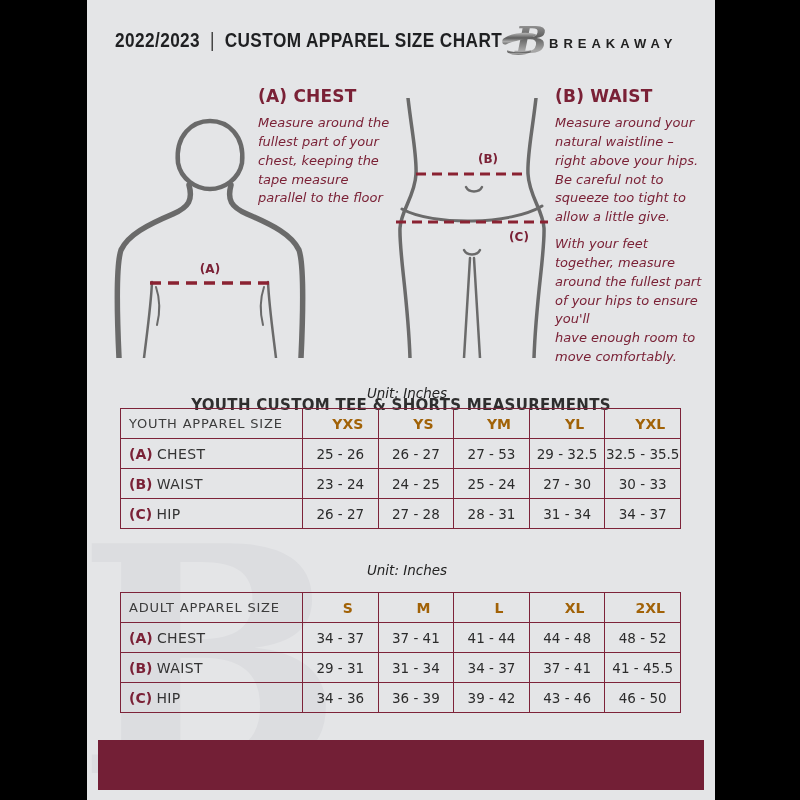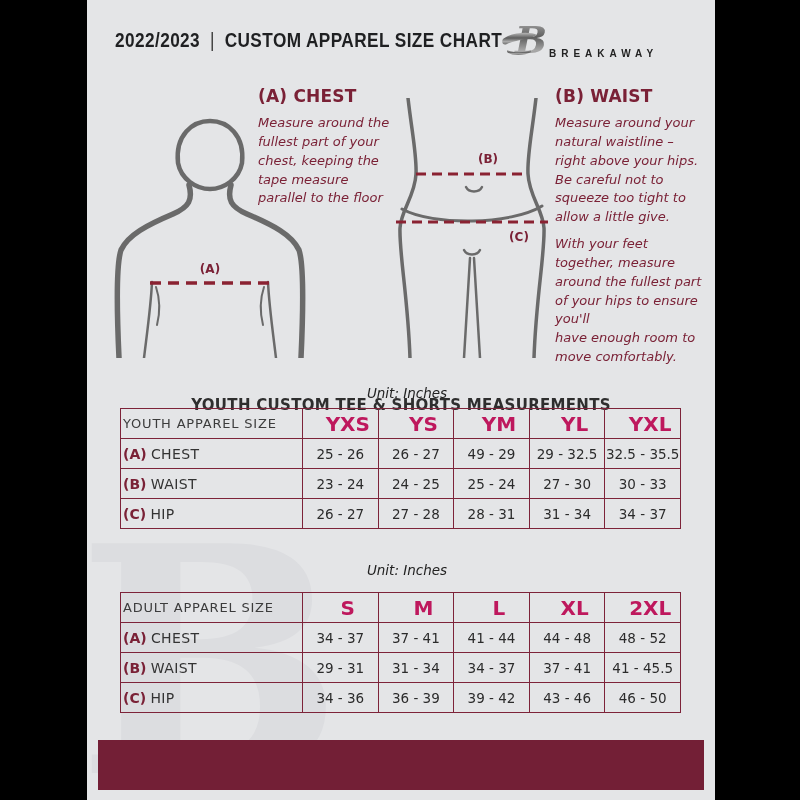--- a/index.html
+++ b/index.html
@@ -20,22 +20,22 @@
     font-family:"DejaVu Serif",serif;color:var(--watermark);z-index:0;letter-spacing:-10px;}
 
   .layer{position:absolute;inset:0;z-index:1;}
 
   
   .hdr-left{position:absolute;left:28px;top:28px;white-space:nowrap;
     font-family:"Liberation Sans",sans-serif;font-weight:bold;font-size:21px;color:#1f2022;
     transform:scaleX(0.82);transform-origin:left center;letter-spacing:0.5px;}
   .hdr-sep{display:inline-block;margin:0 12px;font-weight:normal;color:#3a3a3a;}
   .logo-svg{position:absolute;left:414px;top:17px;}
-  .brand{position:absolute;left:462px;top:48px;font-family:"Liberation Sans",sans-serif;
-    font-weight:bold;font-size:10px;letter-spacing:5px;color:#222;}
+  .brand{position:absolute;left:462px;top:36px;font-family:"Liberation Sans",sans-serif;
+    font-weight:bold;font-size:13px;letter-spacing:5px;color:#222;}
 
   
   .guide-heading{font-size:17px;font-weight:bold;color:var(--maroon);letter-spacing:0.2px;}
   .guide-text{margin-top:8px;font-size:13px;font-style:italic;color:var(--maroon);line-height:1.45;white-space:pre-line;}
   .chest-block{position:absolute;left:171px;top:86px;width:142px;}
   .waist-block{position:absolute;left:468px;top:86px;width:152px;}
   .hips-block{position:absolute;left:468px;top:227px;width:152px;}
   .torso-svg{position:absolute;left:23px;top:85px;}
   .lower-svg{position:absolute;left:301px;top:98px;}
 
@@ -43,22 +43,22 @@
   .tbl-title{position:absolute;width:100%;text-align:center;font-size:15px;font-weight:600;
     color:var(--text-dark);letter-spacing:0.3px;margin-top:31px;}
   .tbl-unit{position:absolute;width:100%;text-align:center;font-size:13.5px;font-style:italic;color:#222;padding-left:12px;}
   .youth-title{top:365px;} .youth-unit{top:385px;}
   .adult-title{top:542px;} .adult-unit{top:562px;}
 
   table.size-table{position:absolute;left:33px;width:561px;border-collapse:collapse;table-layout:fixed;}
   .youth-table{top:408px;} .adult-table{top:592px;}
   .size-table td{border:1px solid #7d2339;height:30px;text-align:center;font-size:13.5px;color:#2b2b2b;
     overflow:hidden;white-space:nowrap;}
-  .size-table td.lblcol{width:182px;text-align:left;padding-left:2px;}
-  .size-table td.colhdr{font-weight:bold;font-size:20px;color:#be185d;padding-left:15px;}
+  .size-table td.lblcol{width:182px;text-align:left;padding-left:8px;}
+  .size-table td.colhdr{font-weight:bold;font-size:14px;color:#a16207;padding-left:15px;}
   .size-table td.firsthdr{font-weight:normal;font-size:13px;letter-spacing:0.8px;color:#3c3c3c;}
   .pfx{color:var(--maroon);font-weight:bold;font-size:14px;}
   .rowlbl{color:#333;font-size:14px;letter-spacing:0.4px;}
 
   
   .footer-bar{position:absolute;left:11px;top:740px;width:606px;height:50px;background:var(--bar);z-index:2;}
 </style>
 </head>
 <body>
 
@@ -137,21 +137,21 @@
         <td class="colhdr">YXS</td>
         <td class="colhdr">YS</td>
         <td class="colhdr">YM</td>
         <td class="colhdr">YL</td>
         <td class="colhdr">YXL</td>
       </tr>
       <tr>
         <td class="lblcol"><span class="pfx">(A)</span> <span class="rowlbl">CHEST</span></td>
         <td>25 - 26</td>
         <td>26 - 27</td>
-        <td>49 - 29</td>
+        <td>27 - 53</td>
         <td>29 - 32.5</td>
         <td>32.5 - 35.5</td>
       </tr>
       <tr>
         <td class="lblcol"><span class="pfx">(B)</span> <span class="rowlbl">WAIST</span></td>
         <td>23 - 24</td>
         <td>24 - 25</td>
         <td>25 - 24</td>
         <td>27 - 30</td>
         <td>30 - 33</td>

